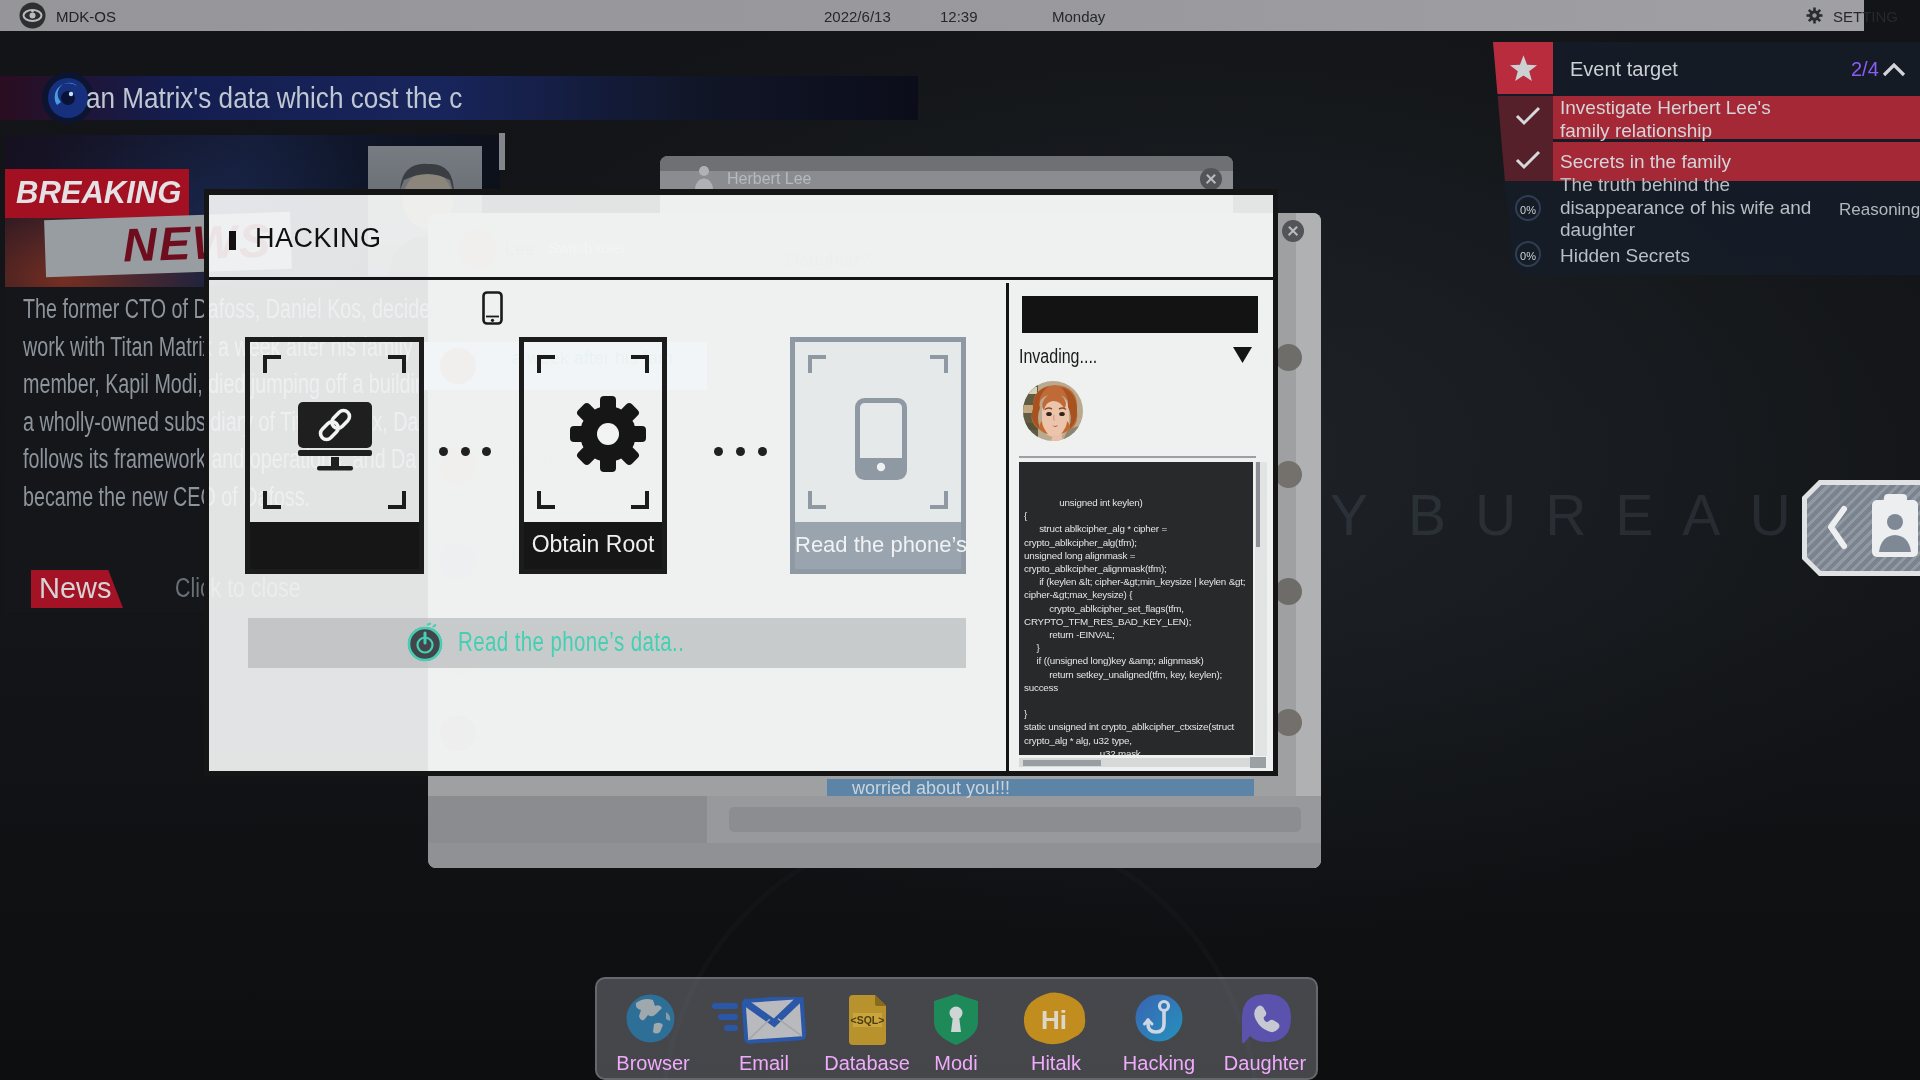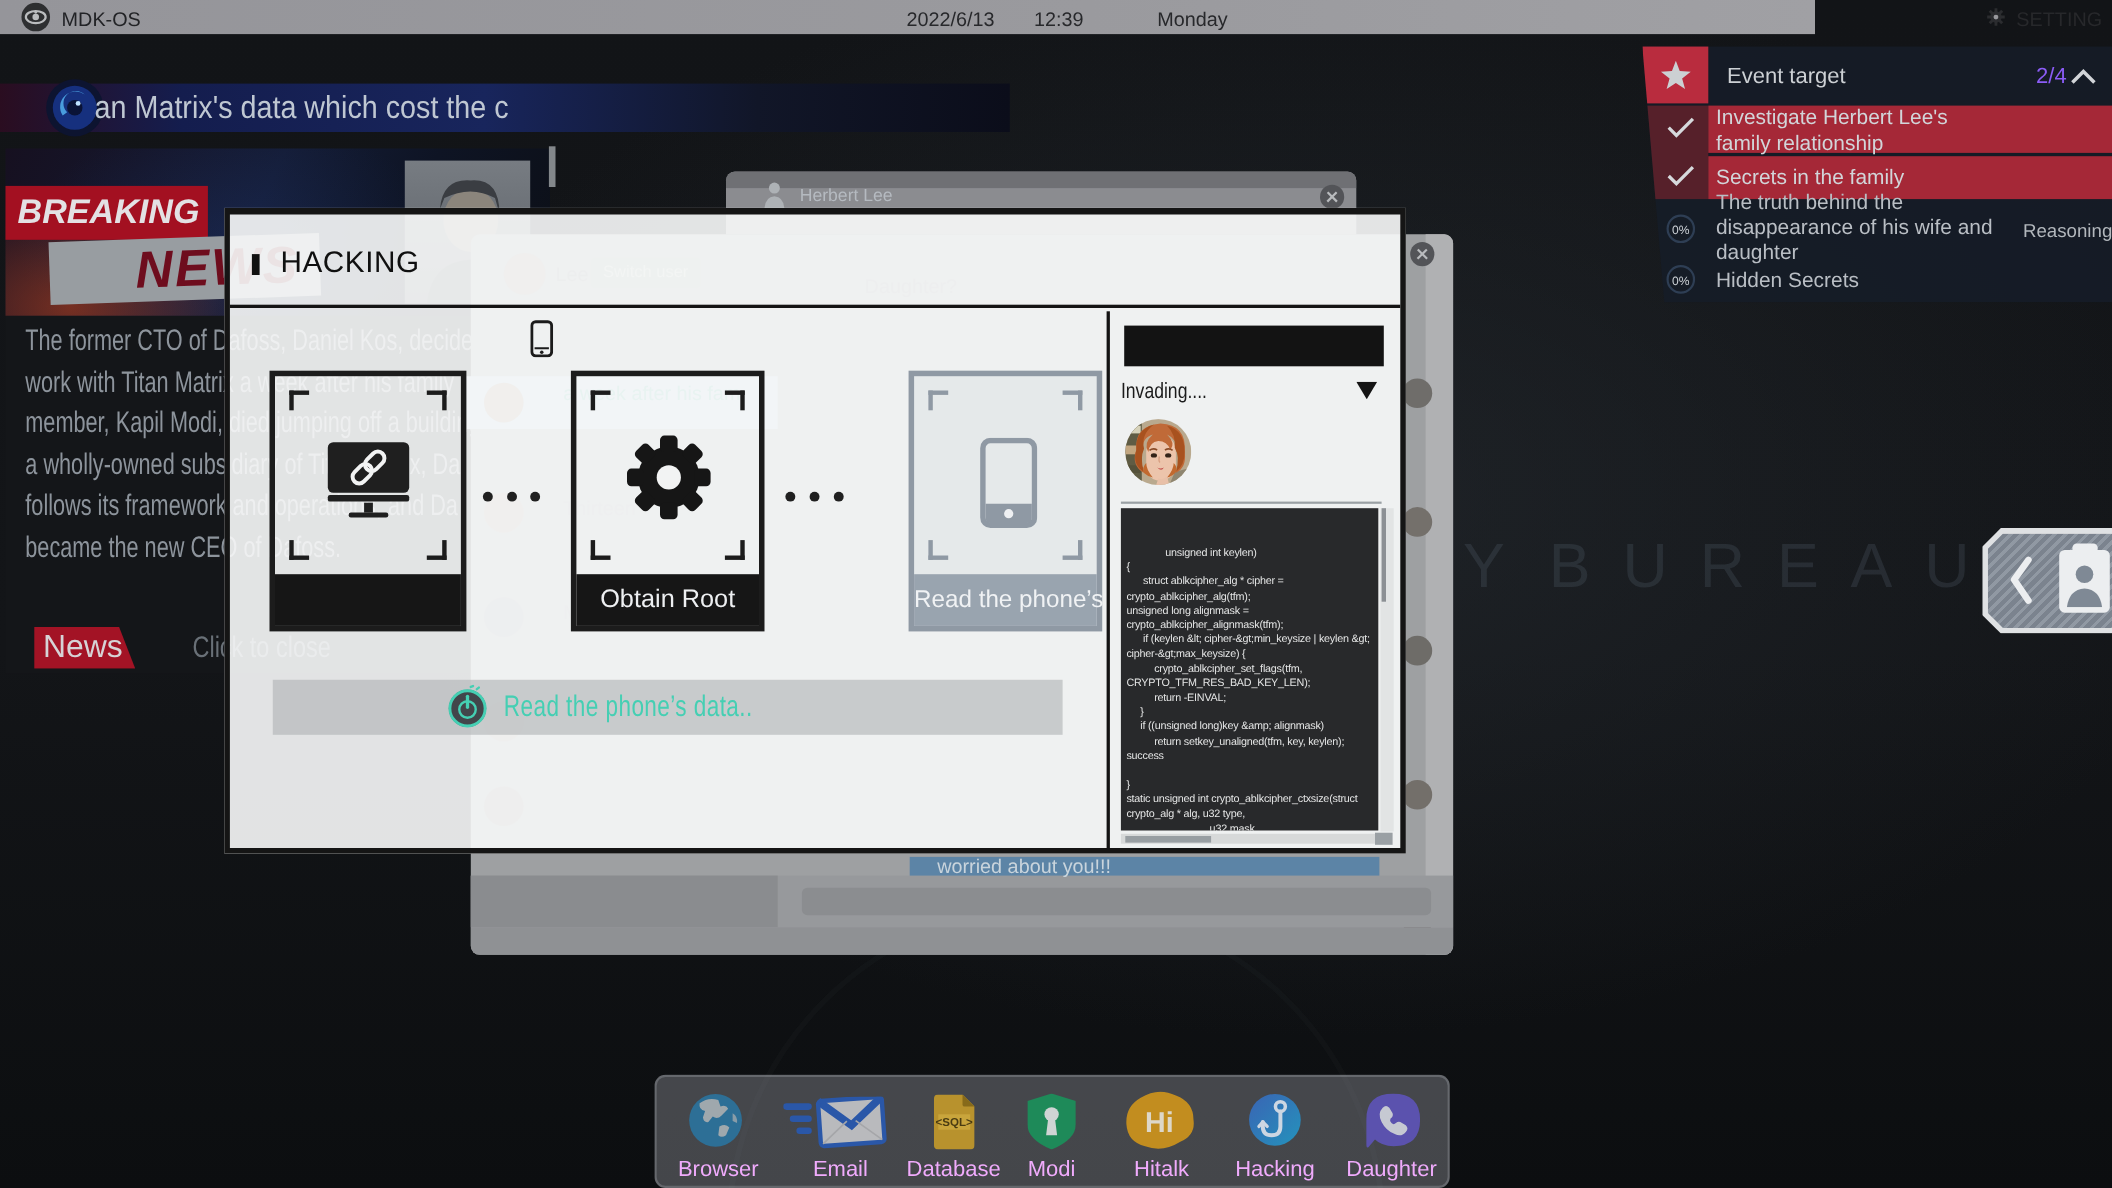--- a/index.html
+++ b/index.html
@@ -11,23 +11,23 @@
     background:
       radial-gradient(ellipse 1200px 700px at 62% 42%, rgba(40,46,52,0.55), rgba(0,0,0,0) 70%),
       linear-gradient(180deg, #121417 0%, #131518 55%, #0c0e10 100%);
   }
   #bgring { position:absolute; left:660px; top:820px; width:600px; height:600px;
     border-radius:50%; border:5px solid rgba(70,80,92,0.07); }
   #watermark-y, #watermark-b { position:absolute; top:482px; font-size:57px;
     color:rgba(125,140,162,0.16); letter-spacing:29px; font-weight:400; }
   #watermark-y { left:1330px; } #watermark-b { left:1408px; }
   
-  #topbar { position:absolute; left:0; top:0; width:1650px; height:31px;
+  #topbar { position:absolute; left:0; top:0; width:1864px; height:31px;
     background:linear-gradient(90deg,#95959a,#9a9a9e 60%,#a0a0a4);
-    color:#27282b; font-size:18px; }
+    color:#27282b; font-size:15px; }
   #topbar .t { position:absolute; top:8px; }
   
   #ticker { position:absolute; left:0; top:76px; width:918px; height:44px;
     background:linear-gradient(90deg,#2a0d20 0%, #141d4e 18%, #18255c 48%, #111628 75%, #0b0d1a 100%); }
   #ticker .txt { position:absolute; left:86px; top:0; font-size:29px; line-height:44px; color:#bfc7d2;
     transform:scaleX(0.90); transform-origin:0 0; }
   
   #news { position:absolute; left:5px; top:135px; width:495px; height:477px; background:#141619; }
   #newsthumb { position:absolute; left:0; top:0; width:495px; height:152px;
     background:
@@ -372,21 +372,21 @@
         <rect x="24" y="19" width="20" height="12" rx="6"></rect>
         <rect x="40" y="19" width="20" height="12" rx="6"></rect>
       </g>
     </svg>
     <div class="foot"></div>
   </div>
   <div class="dot" style="left:230px;"></div>
   <div class="dot" style="left:252px;"></div>
   <div class="dot" style="left:273px;"></div>
 
-  <div class="card" style="left:310px;width:176px;">
+  <div class="card" style="left:310px;width:148px;">
     <div class="bk tl"></div>
       <div class="bk tr"></div>
       <div class="bk bl"></div>
       <div class="bk br"></div>
     <svg class="abs" style="left:44px;top:52px" width="80" height="80" viewBox="0 0 80 80">
       <g fill="#161616">
         <circle cx="40" cy="40" r="28"></circle>
         <g id="teeth">
           <rect x="32" y="2" width="16" height="15" rx="4"></rect>
           <rect x="32" y="63" width="16" height="15" rx="4"></rect>
@@ -401,21 +401,21 @@
         </g>
       </g>
       <circle cx="40" cy="40" r="11" fill="#f2f3f3"></circle>
     </svg>
     <div class="foot">Obtain Root</div>
   </div>
   <div class="dot" style="left:505px;"></div>
   <div class="dot" style="left:527px;"></div>
   <div class="dot" style="left:549px;"></div>
 
-  <div class="card" id="card3" style="left:581px;width:176px;margin-left:36px;">
+  <div class="card" id="card3" style="left:581px;width:176px;">
     <div class="bk tl"></div>
       <div class="bk tr"></div>
       <div class="bk bl"></div>
       <div class="bk br"></div>
     <svg class="abs" style="left:60px;top:56px" width="52" height="82" viewBox="0 0 52 82">
       <rect x="2.5" y="2.5" width="47" height="77" rx="7" fill="none" stroke="#8f99a4" stroke-width="5"></rect>
       <path d="M5 60 L47 60 L47 73 Q47 77.5 42.5 77.5 L9.5 77.5 Q5 77.5 5 73 Z" fill="#8f99a4"></path>
       <circle cx="26" cy="69" r="4.2" fill="#eef0f2"></circle>
     </svg>
     <div class="foot">Read the phone’s</div>

